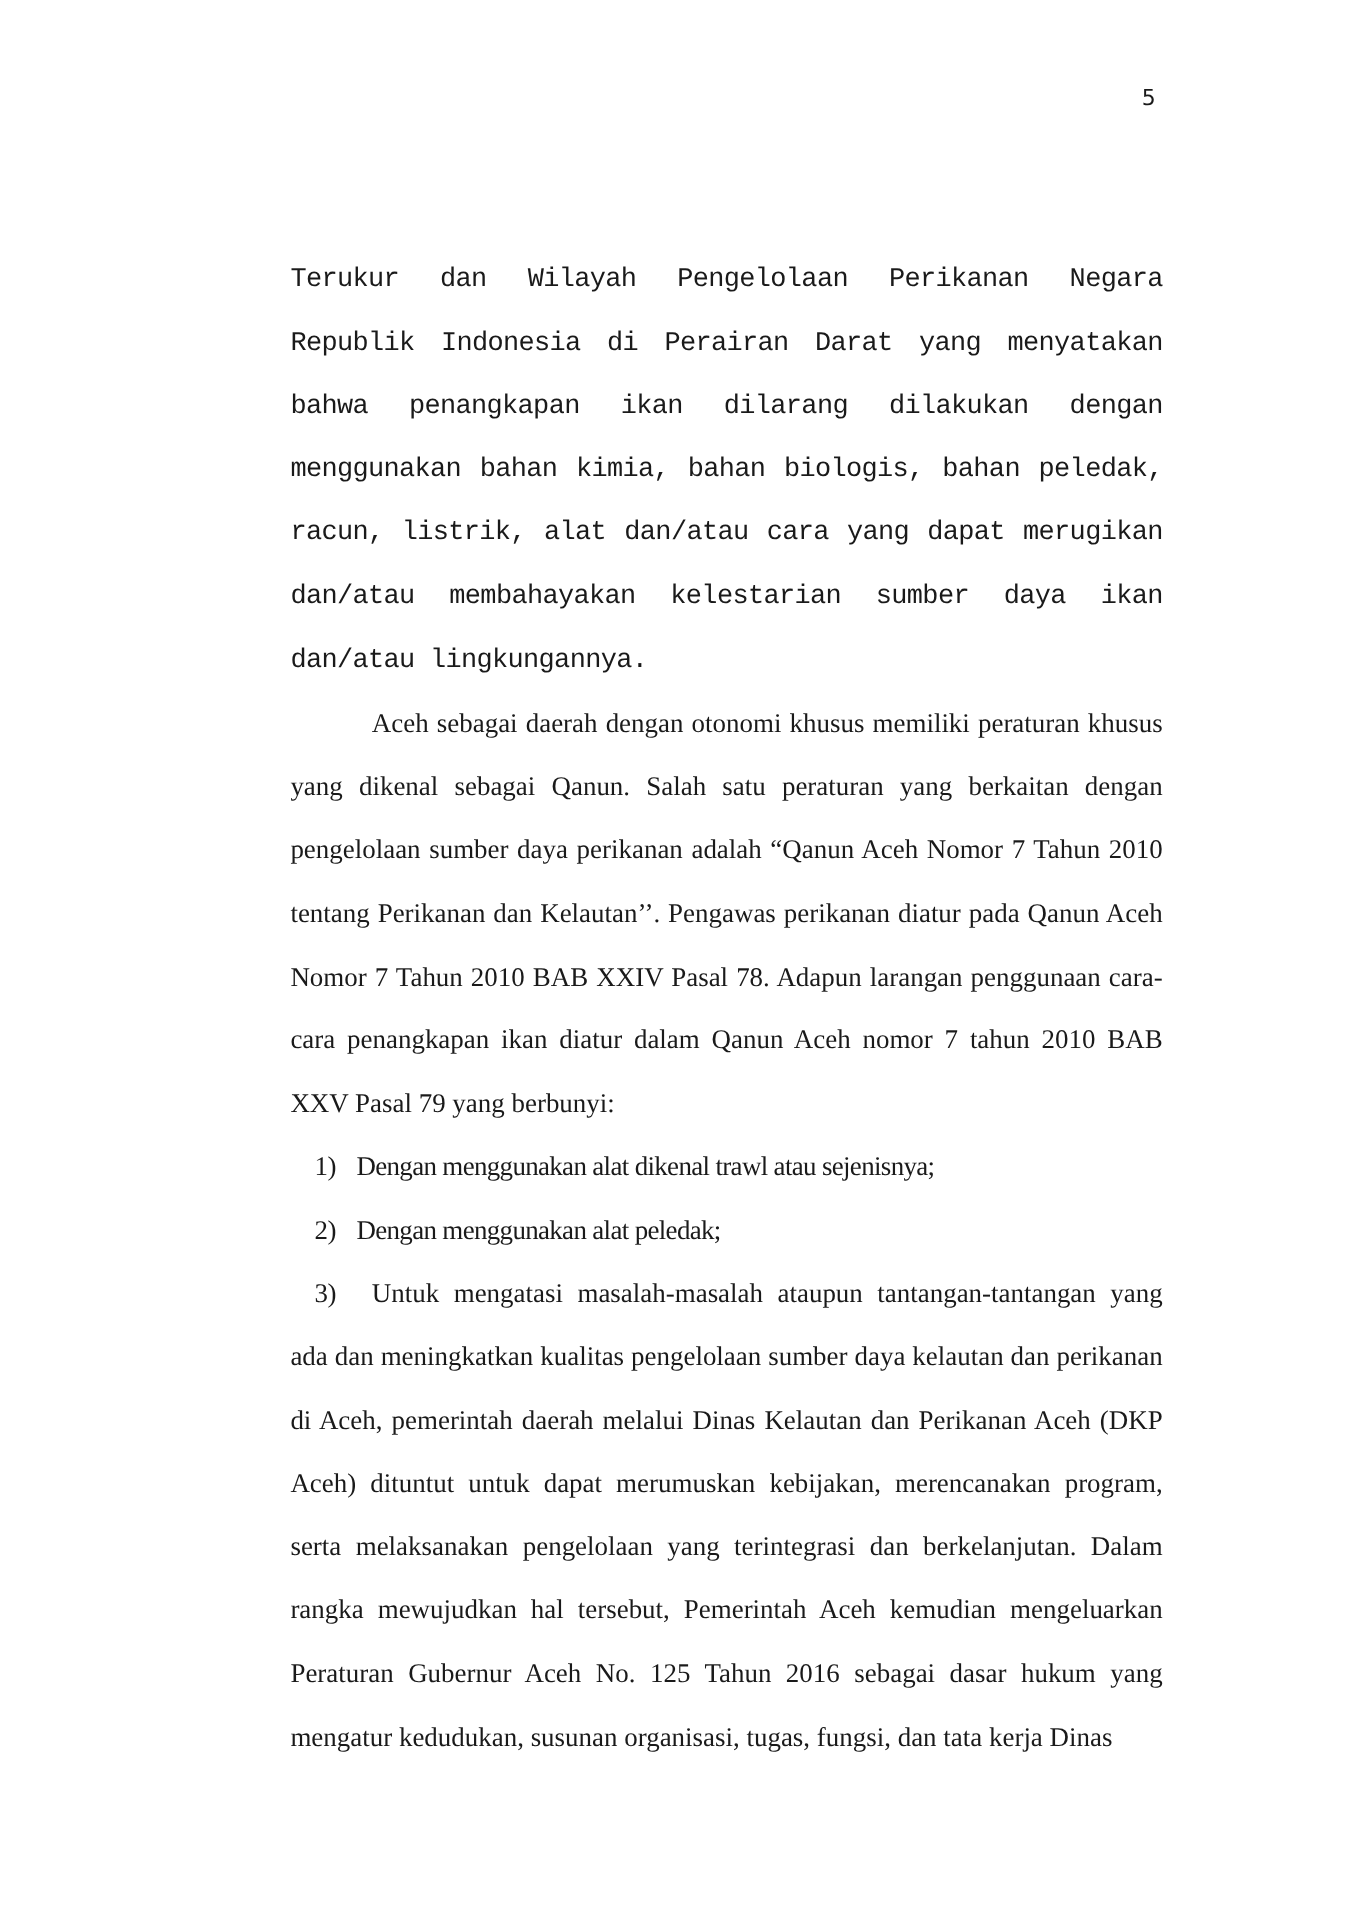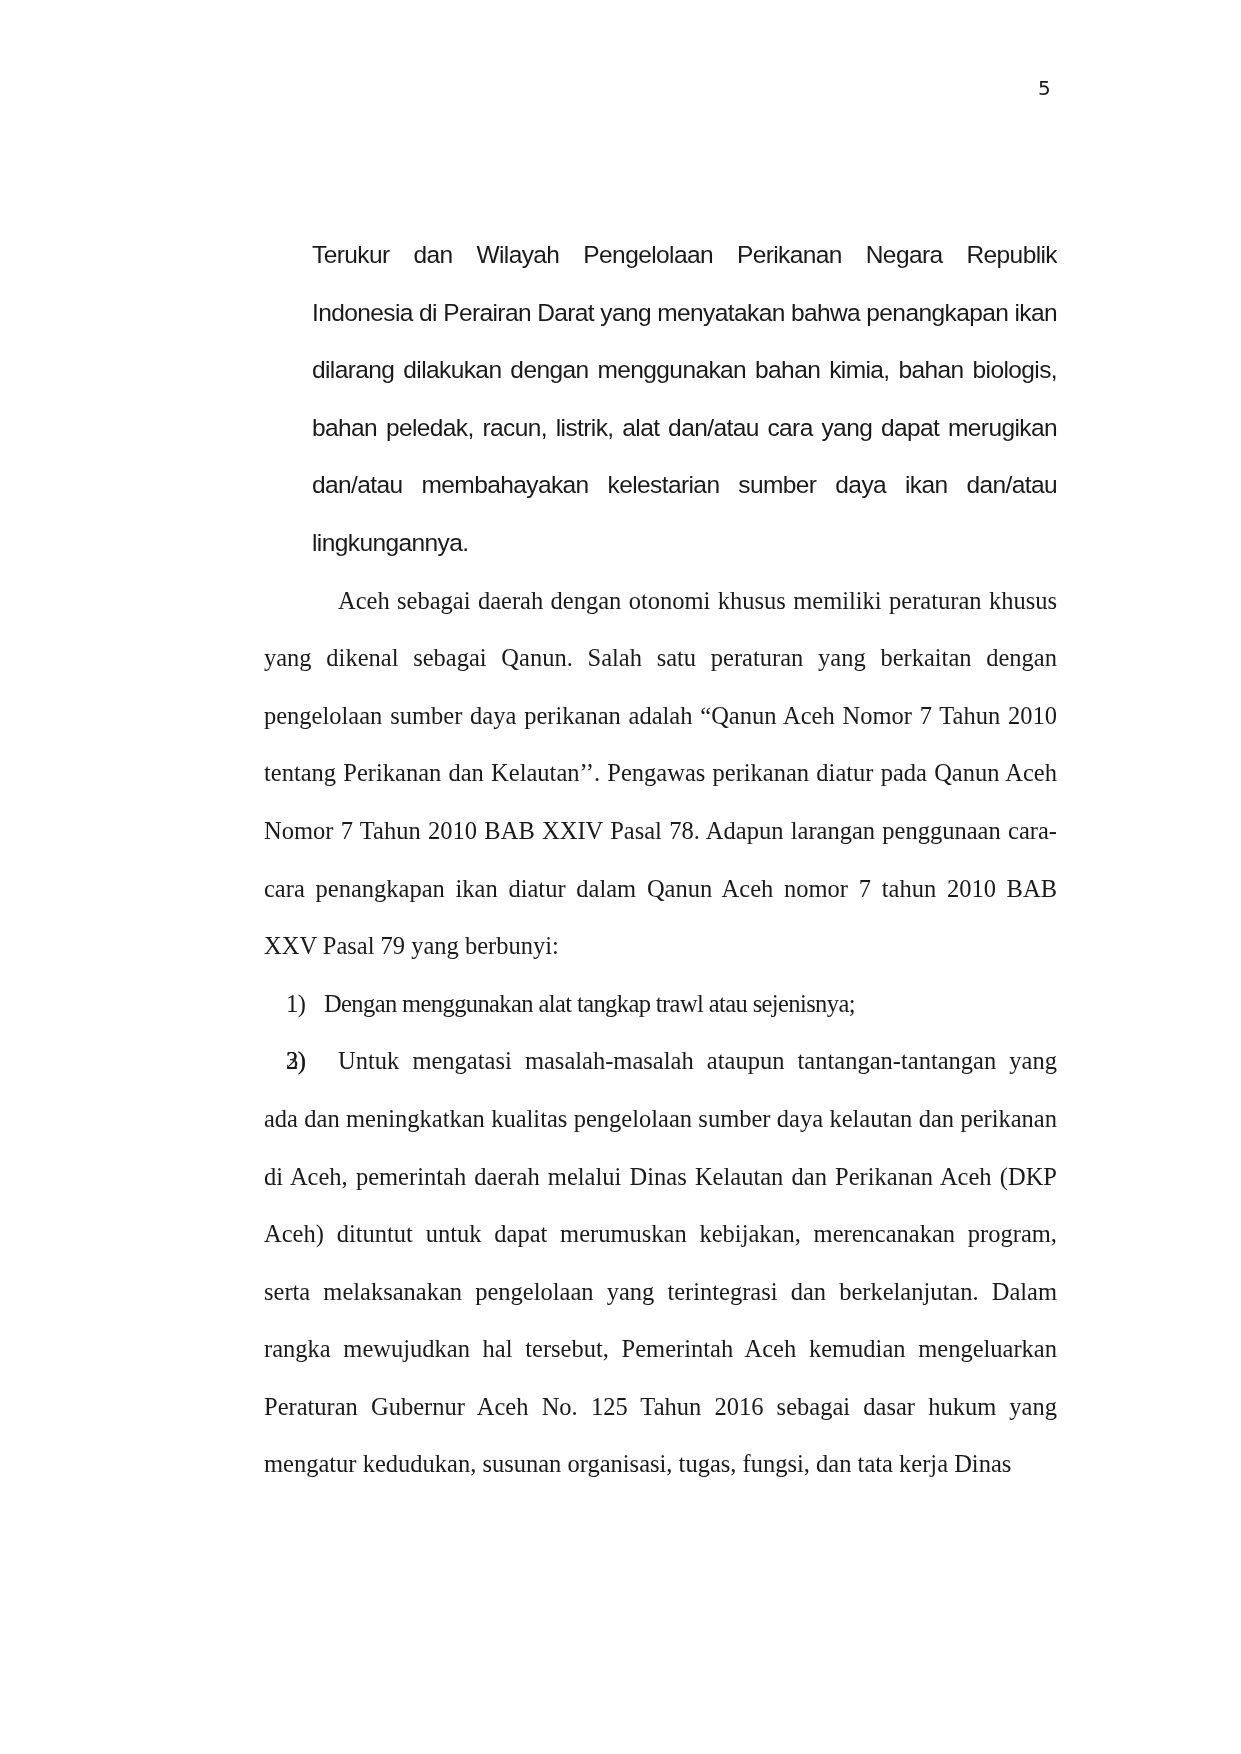--- a/index.html
+++ b/index.html
@@ -28,23 +28,22 @@
       width: 793px;
       top: 226px;
     }
     .para {
       font-size: 24.5px;
       line-height: 57.6px;
       text-align: justify;
       margin: 0;
     }
     .para.narrow {
-      font-family: Liberation Sans, sans-serif;
+      font-family: Liberation Mono, monospace;
       letter-spacing: -0.6px;
-      margin-left: 48px;
     }
     .indent {
       text-indent: 74px;
     }
     .list {
       margin: 0;
       padding: 0;
       list-style: none;
     }
     .list li {
@@ -63,23 +62,24 @@
 <body>
 
 <div class="page-number">5</div>
 
 <div class="body-text">
   <p class="para narrow">Terukur dan Wilayah Pengelolaan Perikanan Negara Republik Indonesia di Perairan Darat yang menyatakan bahwa penangkapan ikan dilarang dilakukan dengan menggunakan bahan kimia, bahan biologis, bahan peledak, racun, listrik, alat dan/atau cara yang dapat merugikan dan/atau membahayakan kelestarian sumber daya ikan dan/atau lingkungannya.</p>
   <p class="para indent">Aceh sebagai daerah dengan otonomi khusus memiliki peraturan khusus yang dikenal sebagai Qanun. Salah satu peraturan yang berkaitan dengan pengelolaan sumber daya perikanan adalah “Qanun Aceh Nomor 7 Tahun 2010 tentang Perikanan dan Kelautan’’. Pengawas perikanan diatur pada Qanun Aceh Nomor 7 Tahun 2010 BAB XXIV Pasal 78. Adapun larangan penggunaan cara-cara penangkapan ikan diatur dalam Qanun Aceh nomor 7 tahun 2010 BAB XXV Pasal 79 yang berbunyi:</p>
   <ol class="list">
     <li>
       <span class="num">1)</span>
-      <span>Dengan menggunakan alat tangkap trawl atau sejenisnya;</span>
+      <span>Dengan menggunakan alat dikenal trawl atau sejenisnya;</span>
     </li>
     <li>
       <span class="num">2)</span>
+      <span>Dengan menggunakan alat peledak;</span>
     </li>
     <li>
       <span class="num">3)</span>
     </li>
   </ol>
   <p class="para indent">Untuk mengatasi masalah-masalah ataupun tantangan-tantangan yang ada dan meningkatkan kualitas pengelolaan sumber daya kelautan dan perikanan di Aceh, pemerintah daerah melalui Dinas Kelautan dan Perikanan Aceh (DKP Aceh) dituntut untuk dapat merumuskan kebijakan, merencanakan program, serta melaksanakan pengelolaan yang terintegrasi dan berkelanjutan. Dalam rangka mewujudkan hal tersebut, Pemerintah Aceh kemudian mengeluarkan Peraturan Gubernur Aceh No. 125 Tahun 2016 sebagai dasar hukum yang mengatur kedudukan, susunan organisasi, tugas, fungsi, dan tata kerja Dinas</p>
 </div>
 
 </body></html>

